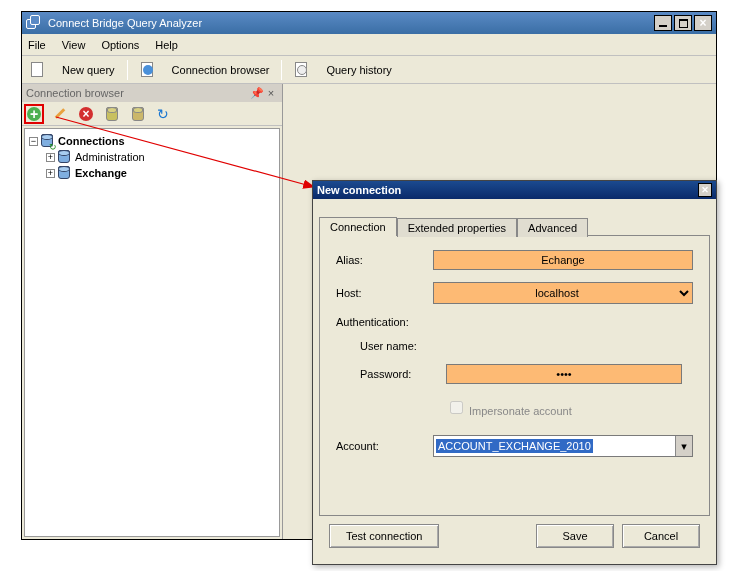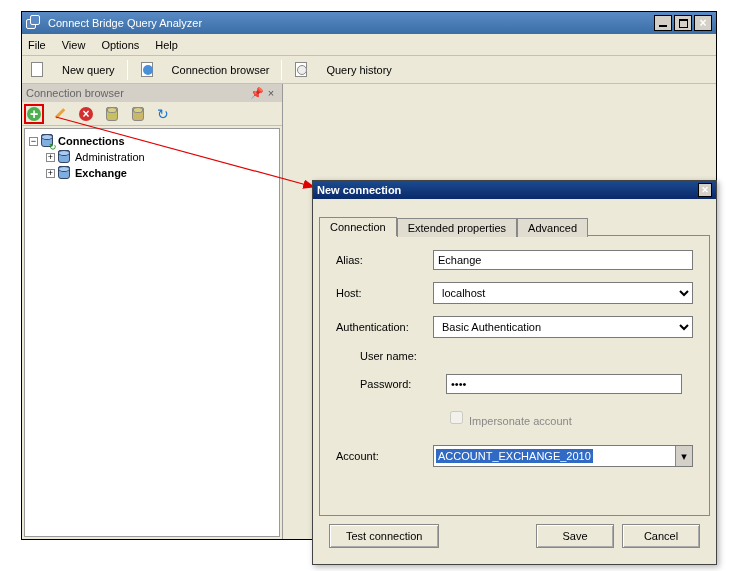--- a/index.html
+++ b/index.html
@@ -54,21 +54,21 @@
   .dlg-close { width:14px; height:14px; background:#d4d0c8; border:1px solid #000; display:flex; align-items:center; justify-content:center; font-size:9px; line-height:1; cursor:pointer;}
   .dlg-body { flex:1; padding:6px; display:flex; flex-direction:column;}
   .tabs { display:flex; }
   .tab { padding:3px 10px; border:1px solid #888; border-bottom:none; background:#ece9d8; cursor:pointer; position:relative;}
   .tab.active { background:#ece9d8; z-index:2; }
   .tab:not(.active){ background:#e0ddd0; top:1px; }
   .tab-pane { flex:1; border:1px solid #888; padding:14px 16px; background:#ece9d8; margin-top:-1px;}
   .form-row { display:flex; align-items:center; margin-bottom:12px; }
   .form-lbl { width:110px; }
   .form-ctl { flex:1; }
-  .form-ctl input, .form-ctl select { width:260px; height:20px; border:1px solid #7a7a7a; background:#ffffff; padding:0 4px; font-family:inherit; font-size:11px;}
+  .form-ctl input, .form-ctl select { width:260px; height:20px; border:1px solid #7a7a7a; background:#fdba74; padding:0 4px; font-family:inherit; font-size:11px;text-align:center;}
   .form-ctl select { height:22px; }
   .sub { padding-left:24px; }
   .cb-row { display:flex; align-items:flex-end; margin-top:2px; color:#888;}
   .cb-row input { margin-right:6px;}
   .sel-hl { background:#316ac5; color:#fff; padding:1px 2px; }
   .dlg-buttons { display:flex; padding:8px 10px 10px 10px; gap:8px; }
   .btn { height:24px; border:1px solid #888; background:#ece9d8; padding:0 16px; cursor:pointer; box-shadow:inset 1px 1px #fff, inset -1px -1px #aaa;}
   svg.arrow { position:absolute; pointer-events:none; }
 </style>
 </head>
@@ -205,21 +205,20 @@
       <div class="form-row">
         <div class="form-lbl">Alias:</div>
         <div class="form-ctl"><input type="text" value="Echange" style=""></div>
       </div>
       <div class="form-row">
         <div class="form-lbl">Host:</div>
         <div class="form-ctl"><select><option>localhost</option></select></div>
       </div>
       <div class="form-row">
         <div class="form-lbl">Authentication:</div>
-        <div class="form-ctl"><select><option>Basic Authentication</option></select></div>
       </div>
       <div class="form-row sub">
         <div class="form-lbl" style="width:86px">User name:</div>
       </div>
       <div class="form-row sub">
         <div class="form-lbl" style="width:86px">Password:</div>
         <div class="form-ctl"><input type="text" style="width: 236px;" value="••••"></div>
       </div>
       <div class="form-row sub" style="margin-bottom:18px">
         <div style="width:86px"></div>

